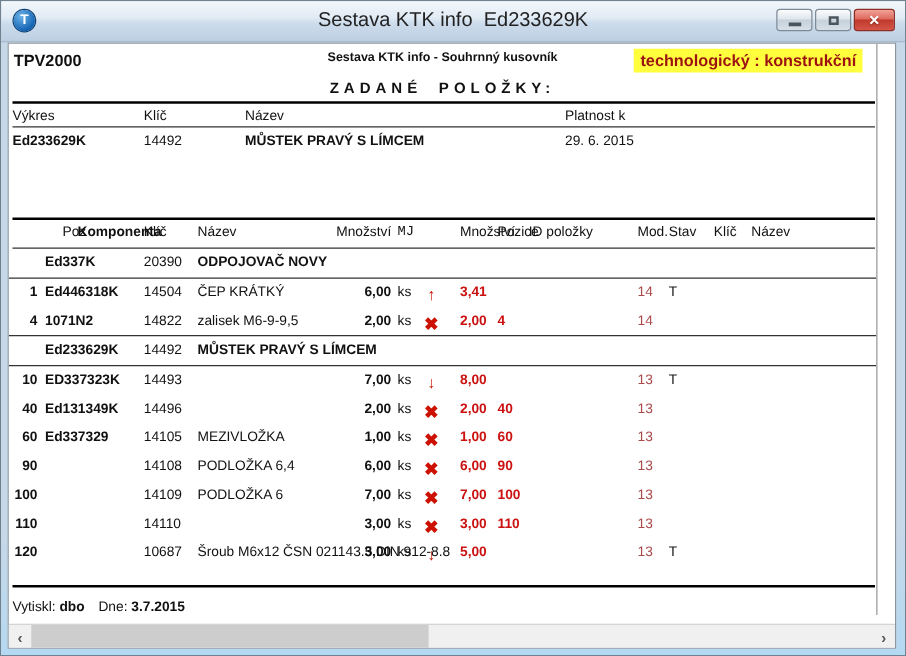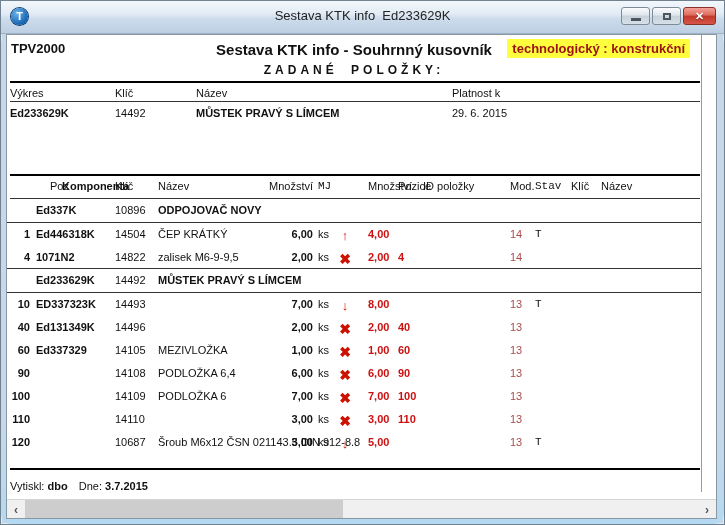--- a/index.html
+++ b/index.html
@@ -8,63 +8,63 @@
     box-shadow:0 0 0 1px #dfe9f2 inset;}
   
   .titlebar{position:relative;height:32px;
     background:linear-gradient(#f2f7fb 0%,#e2ecf5 40%,#cddcec 55%,#bccfe2 100%);
     border-bottom:1px solid #9fb2c4;}
   .app-icon{position:absolute;left:10px;top:7px;width:17px;height:17px;border-radius:50%;
     background:radial-gradient(circle at 35% 30%,#6db3e8,#1565b5 70%,#0d4a8a);
     color:#fff;font-size:11px;font-weight:bold;text-align:center;line-height:17px;
     box-shadow:0 0 0 1px #0c3f73;}
   .title-text{position:absolute;left:0;right:0;top:7px;text-align:center;
-    font-size:13px;color:#222;white-space:pre;}
+    font-size:16px;color:#222;white-space:pre;}
   .win-btns{position:absolute;right:8px;top:6px;display:flex;gap:2px;}
   .wbtn{width:29px;height:18px;border:1px solid #7e8b96;border-radius:3px;box-sizing:border-box;
     background:linear-gradient(#fbfcfd,#dfe6ec 45%,#c6d1da 50%,#d7e0e8);
     display:flex;align-items:center;justify-content:center;cursor:pointer;}
   .wbtn.close{width:33px;border-color:#8c2f26;
     background:linear-gradient(#f2a198,#dd6a5d 45%,#c0392c 50%,#d55548);
     color:#fff;font-weight:bold;font-size:11px;text-shadow:0 1px 1px #7a160e;}
   .glyph-min{width:10px;height:3px;background:#4a555e;margin-top:7px;}
   .glyph-max{width:8px;height:7px;border:2px solid #4a555e;box-sizing:border-box;}
   
   .frame-body{position:absolute;left:0;right:0;top:33px;bottom:0;
     background:linear-gradient(#c7d8e8 80%,#b4d9f2 100%);
-    padding:0 7px 6px 5px;box-sizing:border-box;border-radius:11px;}
+    padding:0 7px 6px 5px;box-sizing:border-box;}
   .content{position:relative;width:100%;height:485px;background:#fff;
     border:1px solid #8a97a1;box-sizing:border-box;font-size:11px;color:#111;overflow:hidden;}
   .abs{position:absolute;white-space:nowrap;}
   .b{font-weight:bold;}
   .rule-thick{position:absolute;left:3px;width:690px;height:2px;background:#000;}
   .rule-thin{position:absolute;left:3px;width:690px;height:1px;background:#333;}
   .report-edge{position:absolute;left:694px;top:0;height:457px;width:1px;background:#999;}
   
   .hl-yellow{background:#ffff3d;color:#9c1111;font-weight:bold;font-size:13px;padding:2px 5px;}
-  .report-title{font-weight:bold;font-size:15px;}
+  .report-title{font-weight:bold;font-size:10px;}
   .zadane{font-weight:bold;font-size:12px;letter-spacing:4px;word-spacing:6px;}
   
   .row{position:relative;height:23px;}
   .row-group{border-bottom:1px solid #333;}
   .row-group.topline{border-top:1px solid #333;margin-top:-1px;}
   .row .cell,.mh .cell{position:absolute;top:5px;white-space:nowrap;}
   .row.tall{height:40px;}
   .c-poz{left:1px;width:22px;text-align:right;font-weight:bold;}
   .c-komp{left:29px;font-weight:bold;}
   .c-klic{left:108px;}
   .c-nazev{left:151px;width:135px;white-space:normal;line-height:13px;}
   .c-mn1{left:246px;width:60px;text-align:right;font-weight:bold;}
   .c-mj{left:311px;}
   .c-chg{left:327px;width:22px;text-align:center;color:#cc1100;font-weight:bold;font-size:13px;top:3px;}
   .c-mn2{left:361px;font-weight:bold;color:#cc1111;}
   .c-pozice{left:391px;font-weight:bold;color:#cc1111;}
   .c-id{left:416px;}
   .c-mod{left:503px;color:#aa4a4a;}
-  .c-stav{left:528px;font-family:Liberation Mono, monospace;}
+  .c-stav{left:528px;}
   .c-klic2{left:564px;}
   .c-nazev2{left:594px;}
   .mh .cell{top:0;font-weight:normal;}
   .g-komp{left:29px;font-weight:bold;}
   .g-klic{left:108px;}
   .g-nazev{left:151px;font-weight:bold;}
   
   .hscroll{position:absolute;left:0;right:0;top:464px;height:20px;background:#f0f0f0;
     border-top:1px solid #d5d5d5;display:flex;align-items:stretch;}
   .sb-btn{width:18px;background:#f0f0f0;color:#555;font-size:12px;font-weight:bold;
@@ -125,30 +125,30 @@
           <span class="cell c-id" style="font-weight: normal; color: rgb(17, 17, 17);">ID položky</span>
           <span class="cell c-mod" style="font-weight: normal; color: rgb(17, 17, 17);">Mod.</span>
           <span class="cell c-stav" style="font-weight: normal; color: rgb(17, 17, 17);">Stav</span>
           <span class="cell c-klic2" style="font-weight: normal; color: rgb(17, 17, 17);">Klíč</span>
           <span class="cell c-nazev2" style="font-weight: normal; color: rgb(17, 17, 17);">Název</span>
         </div>
       <div class="rule-thin" style="top:163px;"></div>
       <div class="abs" style="left:0;top:164px;width:694px;" id="main-rows">
           <div class="row row-group">
             <span class="cell g-komp">Ed337K</span>
-            <span class="cell g-klic">10896</span>
+            <span class="cell g-klic">20390</span>
             <span class="cell g-nazev">ODPOJOVAČ NOVY</span>
           </div>
           <div class="row">
             <span class="cell c-poz">1</span>
             <span class="cell c-komp">Ed446318K</span>
             <span class="cell c-klic">14504</span>
             <span class="cell c-mn1">6,00</span>
             <span class="cell c-mj">ks</span>
-            <span class="cell c-mn2">4,00</span>
+            <span class="cell c-mn2">3,41</span>
             <span class="cell c-mod">14</span>
             <span class="cell c-stav">T</span>
             <span class="cell c-nazev">ČEP KRÁTKÝ</span>
             <span class="cell c-chg">↑</span>
           </div>
           <div class="row">
             <span class="cell c-poz">4</span>
             <span class="cell c-komp">1071N2</span>
             <span class="cell c-klic">14822</span>
             <span class="cell c-mn1">2,00</span>

